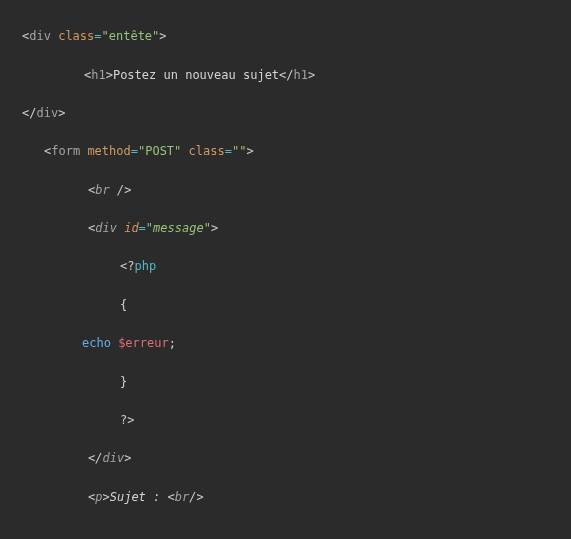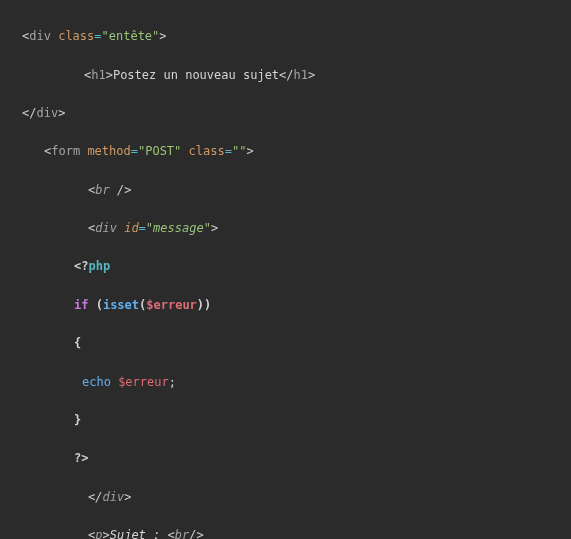--- a/index.html
+++ b/index.html
@@ -19,21 +19,21 @@
     padding: 8px 0 0 0;
     white-space: pre;
   }
   code {
     font-family: inherit;
   }
   .ind1 { margin-left: 22px; }
   .ind2 { margin-left: 44px; }
   .ind3 { margin-left: 84px; }
   .ind4 { margin-left: 88px; font-style: italic; }
-  .ind6 { margin-left: 74px; font-weight: bold; }
+  .ind6 { margin-left: 120px; }
   .ind7 { margin-left: 82px; }
 
   .line { display: block; min-height: 1.6em; }
   .t-punc { color: #cccccc; }
   .t-tag { color: #a3a3a3; }
   .t-attr { color: #d19a66; }
   .t-eq { color: #56b6c2; }
   .t-str { color: #98c379; }
   .t-txt { color: #d4d4d4; }
   .t-php { color: #56b6c2; }
@@ -45,21 +45,20 @@
 <body>
 
 <pre><code>
 <span class="line ind1"><span class="t-punc">&lt;</span><span class="t-tag">div</span> <span class="t-attr">class</span><span class="t-eq">=</span><span class="t-str">"entête"</span><span class="t-punc">&gt;</span></span>
 <span class="line ind3"><span class="t-punc">&lt;</span><span class="t-tag">h1</span><span class="t-punc">&gt;</span><span class="t-txt">Postez un nouveau sujet</span><span class="t-punc">&lt;/</span><span class="t-tag">h1</span><span class="t-punc">&gt;</span></span>
 <span class="line ind1"><span class="t-punc">&lt;/</span><span class="t-tag">div</span><span class="t-punc">&gt;</span></span>
 <span class="line ind2"><span class="t-punc">&lt;</span><span class="t-tag">form</span> <span class="t-attr">method</span><span class="t-eq">=</span><span class="t-str">"POST"</span> <span class="t-attr">class</span><span class="t-eq">=</span><span class="t-str">""</span><span class="t-punc">&gt;</span></span>
 <span class="line ind4"><span class="t-punc">&lt;</span><span class="t-tag">br</span><span class="t-punc"> /&gt;</span></span>
 <span class="line ind4"><span class="t-punc">&lt;</span><span class="t-tag">div</span> <span class="t-attr">id</span><span class="t-eq">=</span><span class="t-str">"message"</span><span class="t-punc">&gt;</span></span>
 <span class="line ind6"><span class="t-punc">&lt;?</span><span class="t-php">php</span></span>
-<span class="line ind6"><span class="t-kw">if</span><span class="t-txt"> (</span><span class="t-fn">isset</span><span class="t-txt">(</span><span class="t-var">$erreur</span><span class="t-txt">))</span></span>
 <span class="line ind6"><span class="t-txt">{</span></span>
 <span class="line ind7"><span class="t-fn">echo</span><span class="t-txt"> </span><span class="t-var">$erreur</span><span class="t-txt">;</span></span>
 <span class="line ind6"><span class="t-txt">}</span></span>
 <span class="line ind6"><span class="t-punc">?&gt;</span></span>
 <span class="line ind4"><span class="t-punc">&lt;/</span><span class="t-tag">div</span><span class="t-punc">&gt;</span></span>
 <span class="line ind4"><span class="t-punc">&lt;</span><span class="t-tag">p</span><span class="t-punc">&gt;</span><span class="t-txt">Sujet : </span><span class="t-punc">&lt;</span><span class="t-tag">br</span><span class="t-punc">/&gt;</span></span>
 
 
 
 

